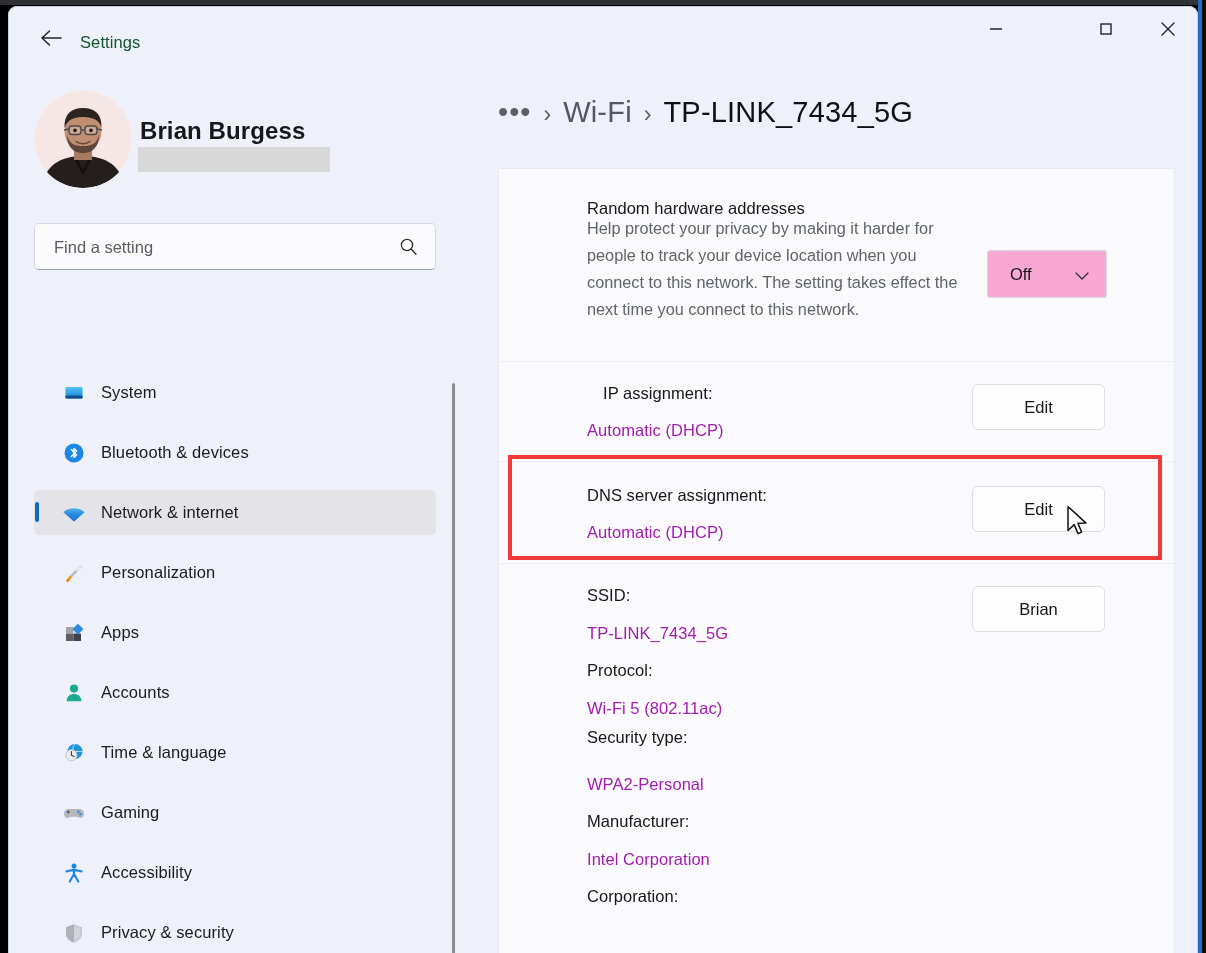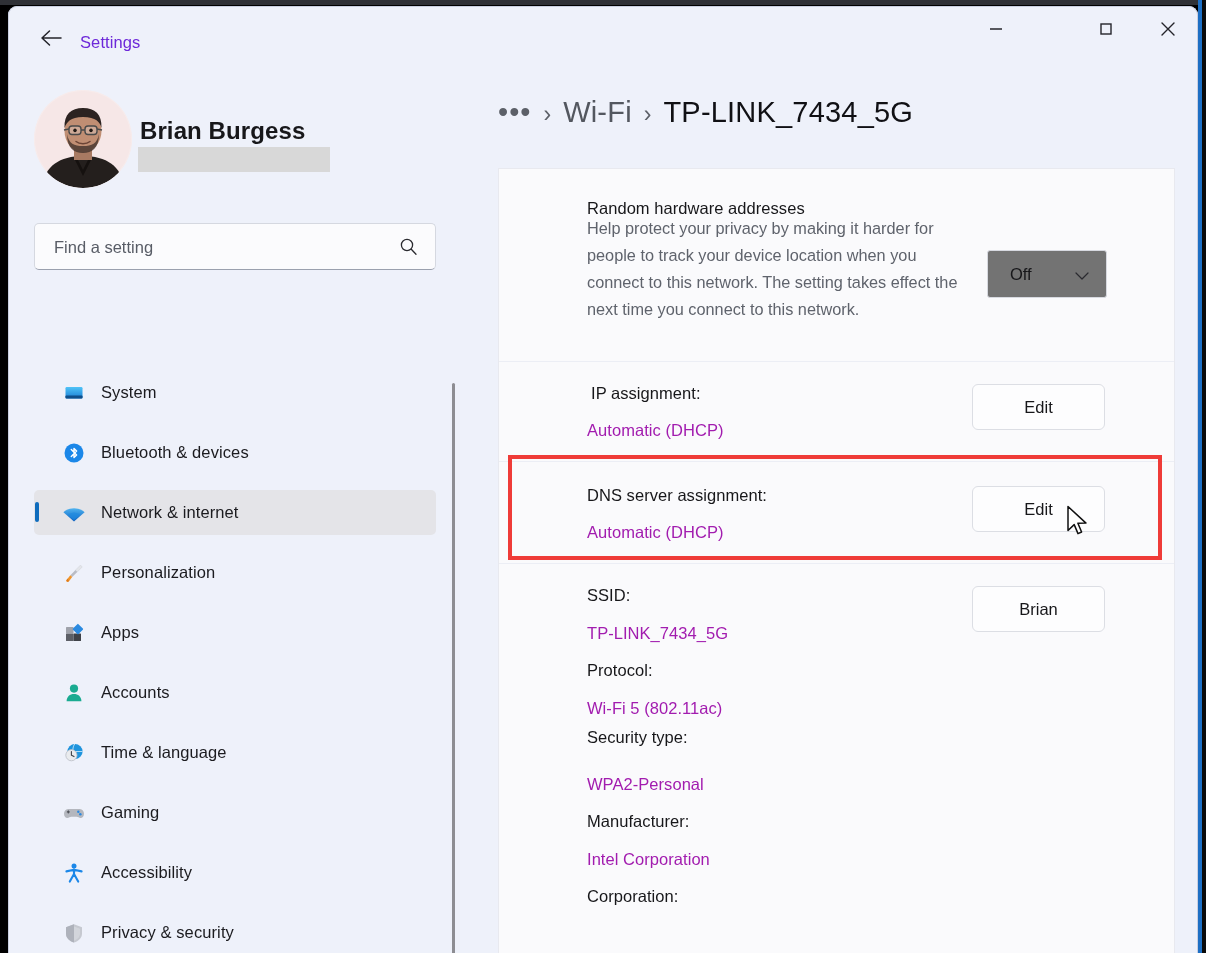--- a/index.html
+++ b/index.html
@@ -69,21 +69,21 @@
     left: 22px; top: 12px;
     width: 42px; height: 40px;
     display: flex; align-items: center; justify-content: center;
     border-radius: 5px;
     cursor: pointer;
   }
   #app-title {
     position: absolute;
     left: 72px; top: 27px;
     font-size: 16.5px;
-    color: #6d28d9;
+    color: #14532d;
     letter-spacing: 0.1px;
   }
   .wctl {
     position: absolute;
     top: 0;
     width: 46px; height: 46px;
     display: flex; align-items: center; justify-content: center;
     cursor: pointer;
   }
   #win-min { left: 965px; }
@@ -294,21 +294,21 @@
     color: #17171a;
     cursor: pointer;
     box-sizing: border-box;
     font-family: "Liberation Sans", sans-serif;
   }
 
   #rand-dropdown {
     position: absolute;
     left: 488px; top: 81px;
     width: 120px; height: 48px;
-    background: #737373;
+    background: #f9a8d4;
     border: 1px solid #d7d9e0;
     border-radius: 3px;
     box-sizing: border-box;
     cursor: pointer;
   }
   #rand-dropdown-value {
     position: absolute;
     left: 22px; top: 0; height: 46px;
     display: flex; align-items: center;
     font-size: 16.5px;
@@ -575,21 +575,21 @@
           <span id="rand-dropdown-chev">
             <svg width="16" height="12" viewBox="0 0 16 12">
               <path d="M2 3 L8 9 L14 3" stroke="#2a2a2f" stroke-width="1.2" fill="none" stroke-linecap="round" stroke-linejoin="round"></path>
             </svg>
           </span>
         </div>
         <div class="rowdiv" style="top:192px;"></div>
       </div>
 
       <div class="row" style="height:100px">
-        <div class="row-title" style="left:92px; top:22px;">IP assignment:</div>
+        <div class="row-title" style="left:104px; top:22px;">IP assignment:</div>
         <div class="row-sub" style="left:88px; top:59px;">Automatic (DHCP)</div>
         <div class="btn" style="left:473px; top:22px; width:133px; height:46px;">Edit</div>
         <div class="rowdiv" style="top:99px;"></div>
       </div>
 
       <div class="row" style="height:102px">
         <div class="row-title" style="left:88px; top:24px;">DNS server assignment:</div>
         <div class="row-sub" style="left:88px; top:61px;">Automatic (DHCP)</div>
         <div class="btn" style="left:473px; top:24px; width:133px; height:46px;">Edit</div>
         <div class="rowdiv" style="top:101px;"></div>

